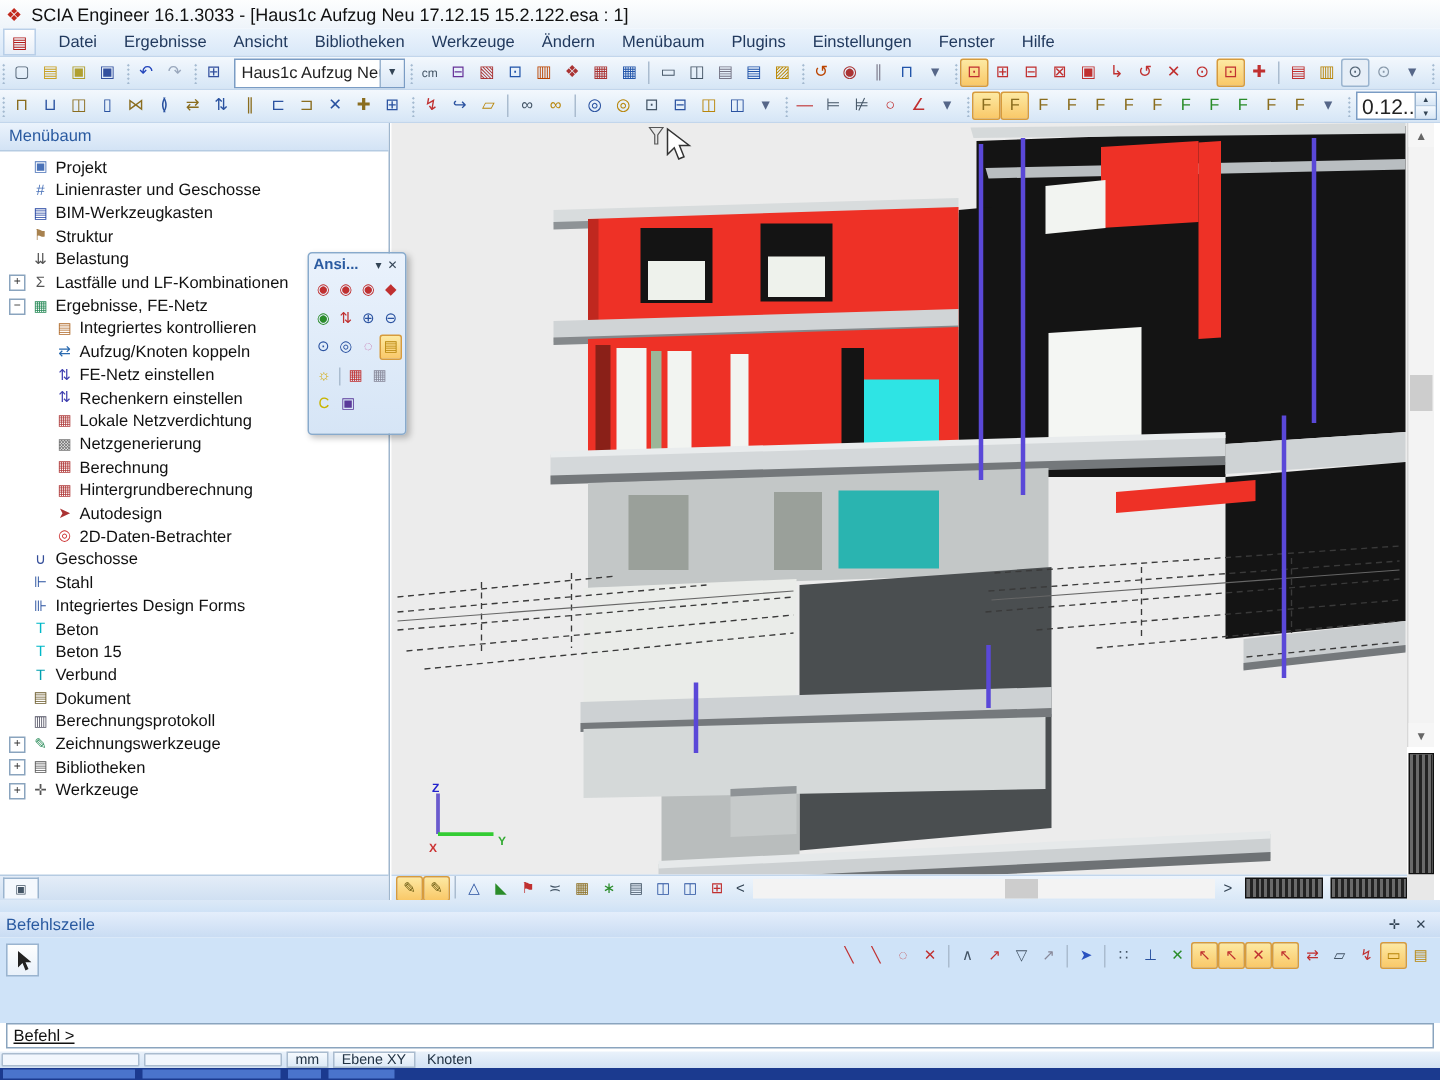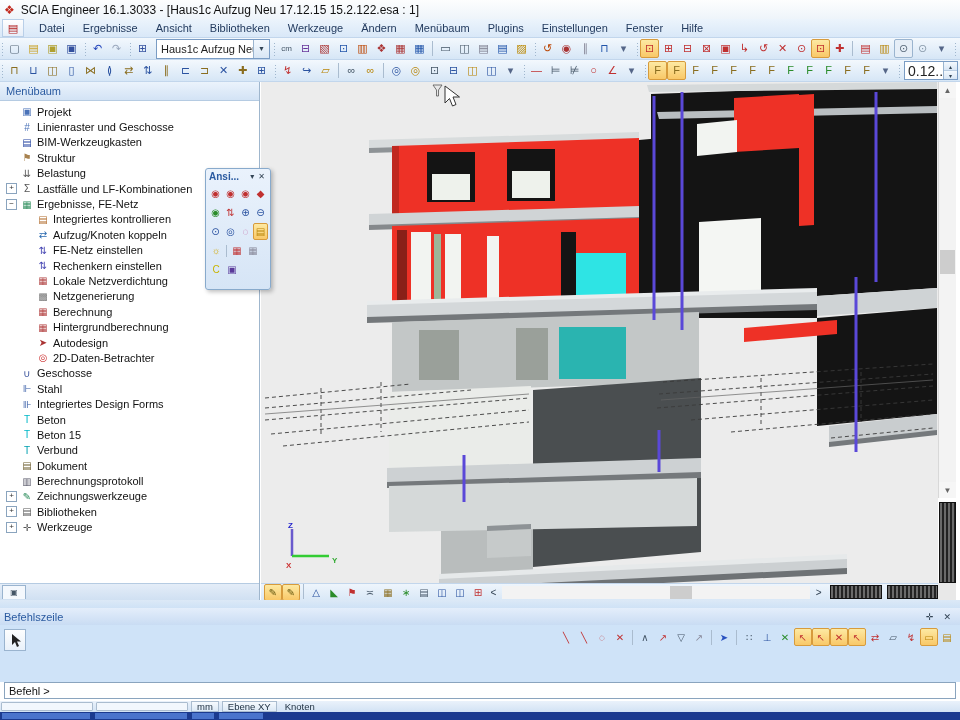--- a/index.html
+++ b/index.html
@@ -86,21 +86,21 @@
   .cmd-head{left:0;top:608px;width:960px;height:17px;background:linear-gradient(#e4eefb,#c9dcf3);
             display:flex;align-items:center;padding:0 4px;box-sizing:border-box;color:#2a5aa0;}
   .cmd-head .sp{flex:1;}
   .cmd-ctl{color:#345;font-size:9px;padding:0 5px;}
   .cmd-body{left:0;top:625px;width:960px;height:57px;background:#cfe3f8;}
   .cursor-btn{position:absolute;left:4px;top:4px;width:20px;height:20px;background:linear-gradient(#fdfefe,#e9f1fa);
               border:1px solid #9ab4cf;display:flex;align-items:center;justify-content:center;}
   .snapbar{position:absolute;right:4px;top:3px;display:flex;align-items:center;}
   .snapbar .tbi{width:16px;height:16px;font-size:10px;}
   .cmd-input{left:4px;top:682px;width:952px;height:17px;background:#fff;border:1px solid #8aa4be;
-             box-sizing:border-box;display:flex;align-items:center;padding-left:4px;color:#111;}
+             box-sizing:border-box;display:flex;align-items:center;padding-left:4px;color:#111;text-decoration:underline;}
   
   .statusbar{left:0;top:701px;width:960px;height:11px;background:linear-gradient(#eaf2fb,#d2e2f4);
              display:flex;align-items:center;font-size:9.5px;color:#234;}
   .sfield{height:9px;background:#f2f7fd;border:1px solid #aabccf;border-radius:1px;margin-right:3px;box-sizing:border-box;}
   .sbtn{height:11px;display:flex;align-items:center;justify-content:center;border:1px solid #aabccf;
         background:linear-gradient(#f6fafe,#dcE9f6);padding:0 5px;margin-right:3px;box-sizing:border-box;color:#234;}
   .bottomstrip{left:0;top:712px;width:960px;height:8px;background:#1b3a8f;display:flex;}
   .bseg{height:6px;margin-top:1px;background:#4a74cc;margin-right:5px;}
 </style>
 </head>

